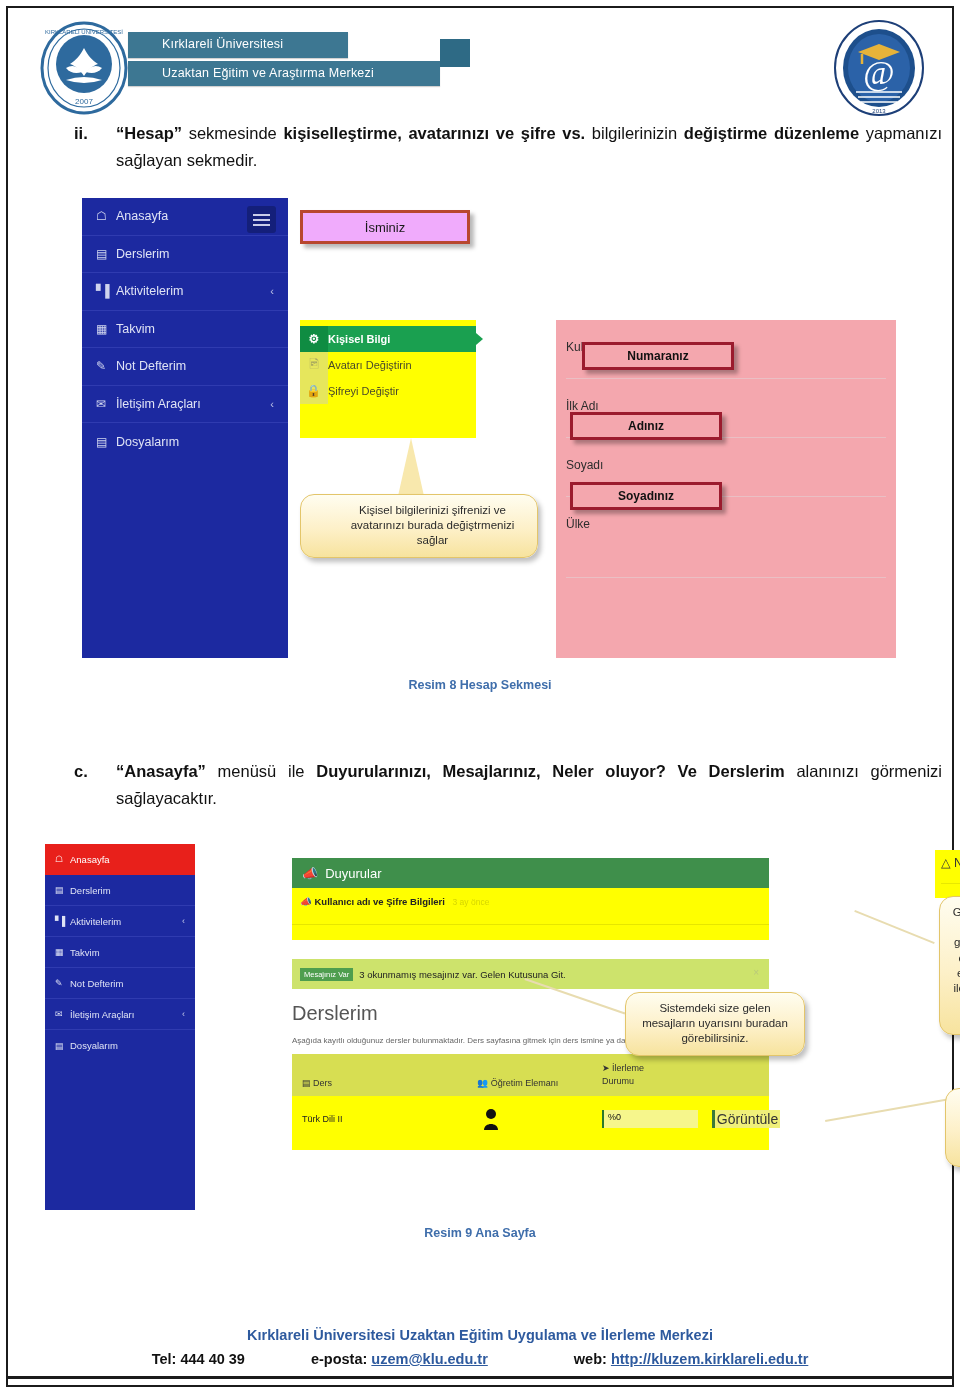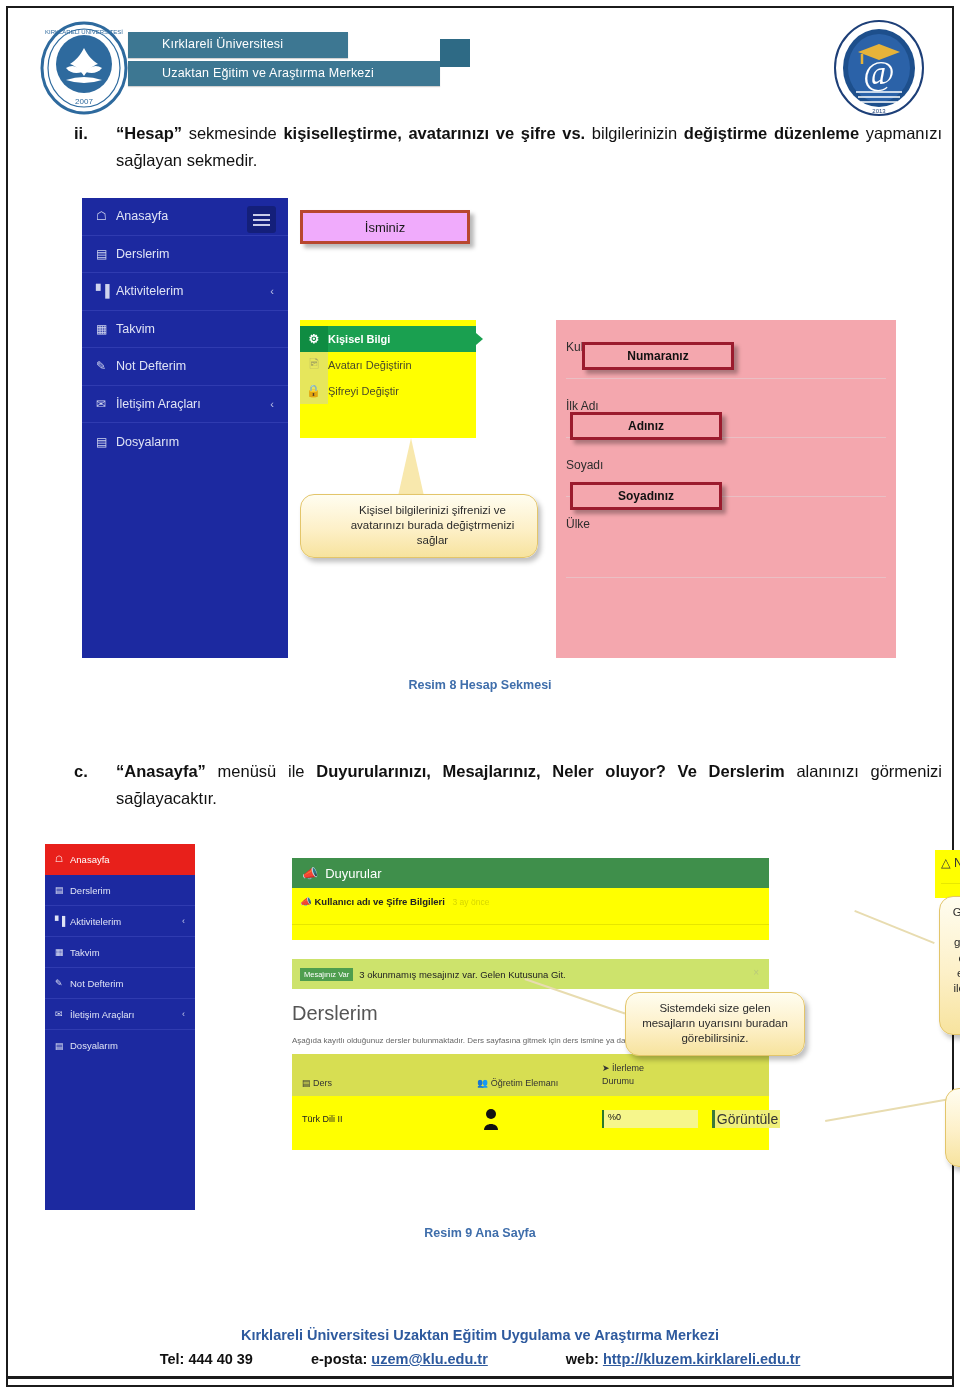--- a/index.html
+++ b/index.html
@@ -233,21 +233,21 @@
 
   .c2 { left:744px; top:52px; width:128px; }
   .c3 { left:750px; top:244px; width:104px; }
   .c4 { left:430px; top:148px; width:180px; }
 
   .lead { position:absolute; background:#e8dcb0; height:2px; transform-origin:0 0; }
 
   
   .footer { position:absolute; left:0; bottom:18px; width:100%; text-align:center; }
   .f-org { font-size:14.5px; font-weight:bold; color:#2e5a9e; margin-bottom:8px; }
-  .f-line { font-size:14.5px; font-weight:bold; color:#111; display:flex; justify-content:center; gap:0; }
+  .f-line { font-size:14.5px; font-weight:bold; color:#111; display:flex; justify-content:center; gap:8px; }
   .f-line .seg { padding:0 8px; }
   .f-line .lnk { color:#2e5a9e; text-decoration:underline; }
   .f-rule { position:absolute; left:0; bottom:6px; width:100%; height:3px; background:#1b1b1b; }
 </style>
 </head>
 <body>
 
 <div class="page">
 <div class="page-inner">
 
@@ -504,21 +504,21 @@
 
       <div class="lead" style="left:630px; top:276px; width:124px; transform:rotate(-10deg);"></div>
       <div class="callout c3">E- Derslerinizi görüntülemek için bu alana tıkalıyınız.</div>
 
     </div>
   </div>
 
   <div class="caption" style="top:1218px;">Resim 9 Ana Sayfa</div>
 
   <div class="footer">
-    <div class="f-org">Kırklareli Üniversitesi Uzaktan Eğitim Uygulama ve Araştırma Merkezi</div>
+    <div class="f-org">Kırklareli Üniversitesi Uzaktan Eğitim Uygulama ve İlerleme Merkezi</div>
     <div class="f-line">
       <span class="seg">
         <span>Tel:</span>
         <span>444 40 39</span>
       </span>
       <span class="seg" style="margin-left:42px;">
         <span>e-posta:</span>
         <span class="lnk">uzem@klu.edu.tr</span>
       </span>
       <span class="seg" style="margin-left:62px;">

